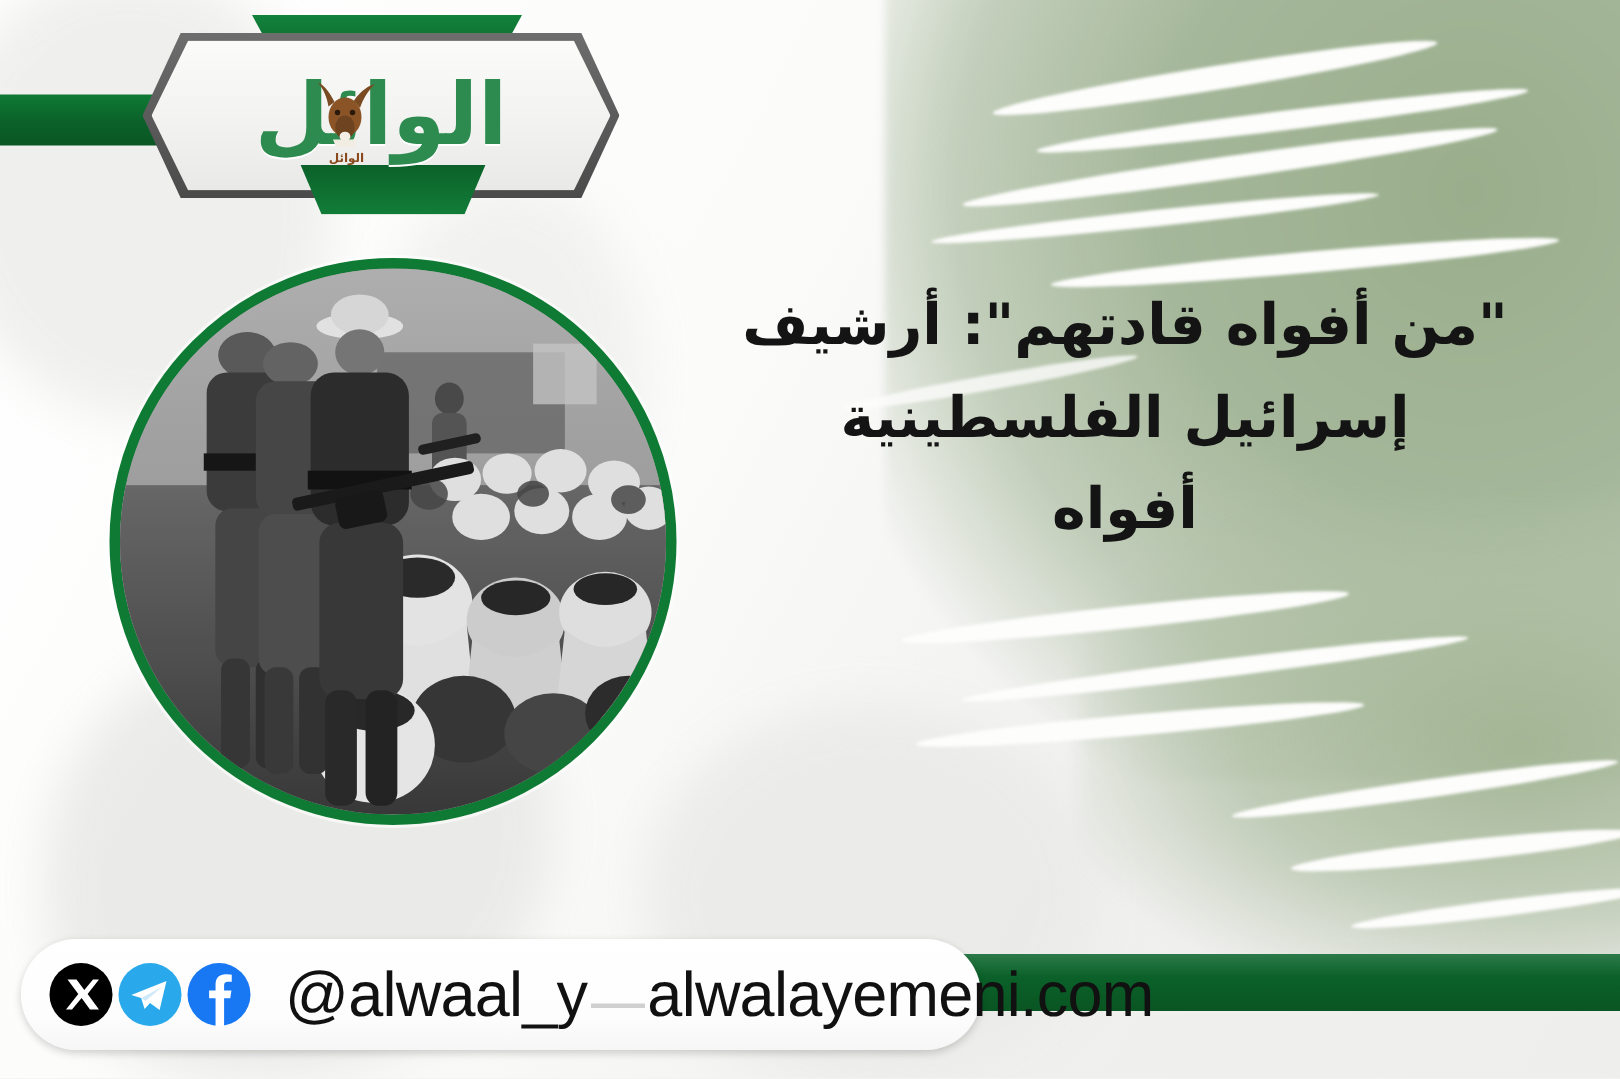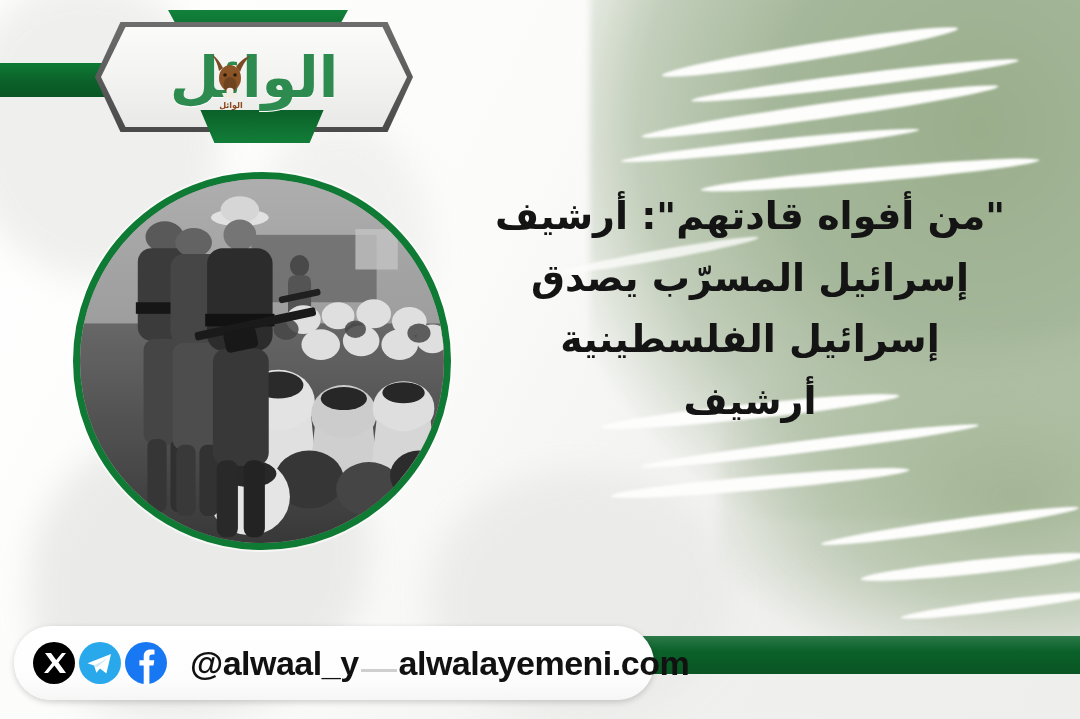--- a/index.html
+++ b/index.html
@@ -167,21 +167,21 @@
     border-radius:37px;
     box-shadow:0 2px 6px rgba(0,0,0,.18);
     display:flex; align-items:center;
     padding-left:18px;
   }
   .social-row { display:flex; align-items:center; gap:2px; }
   .sicon { width:44px; height:44px; border-radius:50%; display:block; }
   .handle-row {
     display:flex; align-items:center;
     margin-left:22px;
-    font-size:34px; font-weight:bold; color:#111;
+    font-size:42px; font-weight:normal; color:#111;
     letter-spacing:-.5px;
     white-space:nowrap;
   }
   .handle-sep {
     display:inline-block;
     width:36px; height:3px;
     background:#cfcfcf;
     margin:14px 2px 0 2px;
   }
 </style>
@@ -323,23 +323,22 @@
         <rect x="150" y="156" width="34" height="22" rx="5" fill="#1a1a1a" transform="rotate(-12 167 167)"></rect>
         <rect x="206" y="118" width="44" height="7" rx="3" fill="#222" transform="rotate(-12 228 121)"></rect>
       </g>
 
       <rect width="378" height="378" fill="#000" opacity=".06"></rect>
     </svg>
   </div>
 
   <div id="headline">
     <div>"من أفواه قادتهم": أرشيف</div>
-    <div>إسرائيل المسرّب يصدق</div>
     <div>إسرائيل الفلسطينية</div>
-    <div>أرشيف</div>
+    <div>أفواه</div>
   </div>
 
   <div id="footer-bar"></div>
   <div id="footer-pill">
     <div class="social-row">
       <svg class="sicon" viewBox="0 0 44 44">
         <circle cx="22" cy="22" r="21" fill="#000000"></circle>
         <path d="M13 12 h6 l5.2 7 L30 12 h4 l-7.6 9.6 L34 32 h-6 l-5.6 -7.6 L16 32 h-4 l8.2 -10.3 Z" fill="#ffffff"></path>
       </svg>
       <svg class="sicon" viewBox="0 0 44 44">

